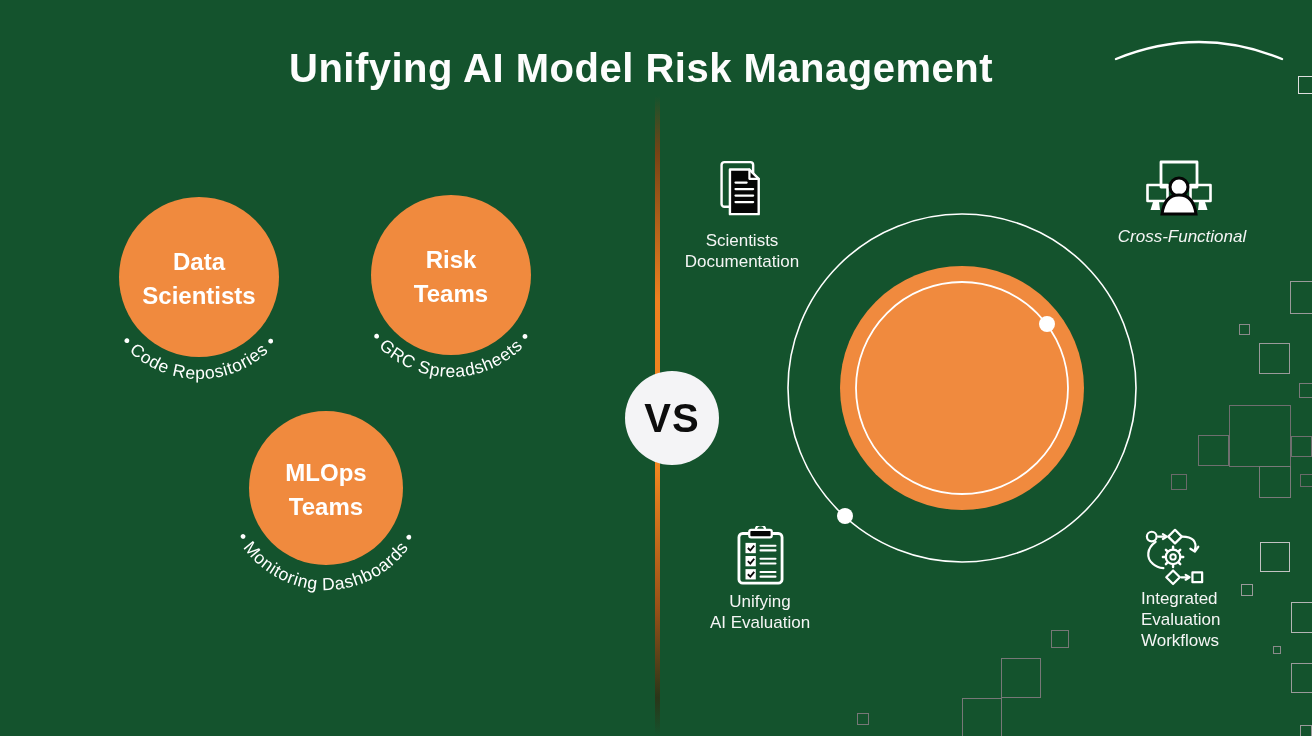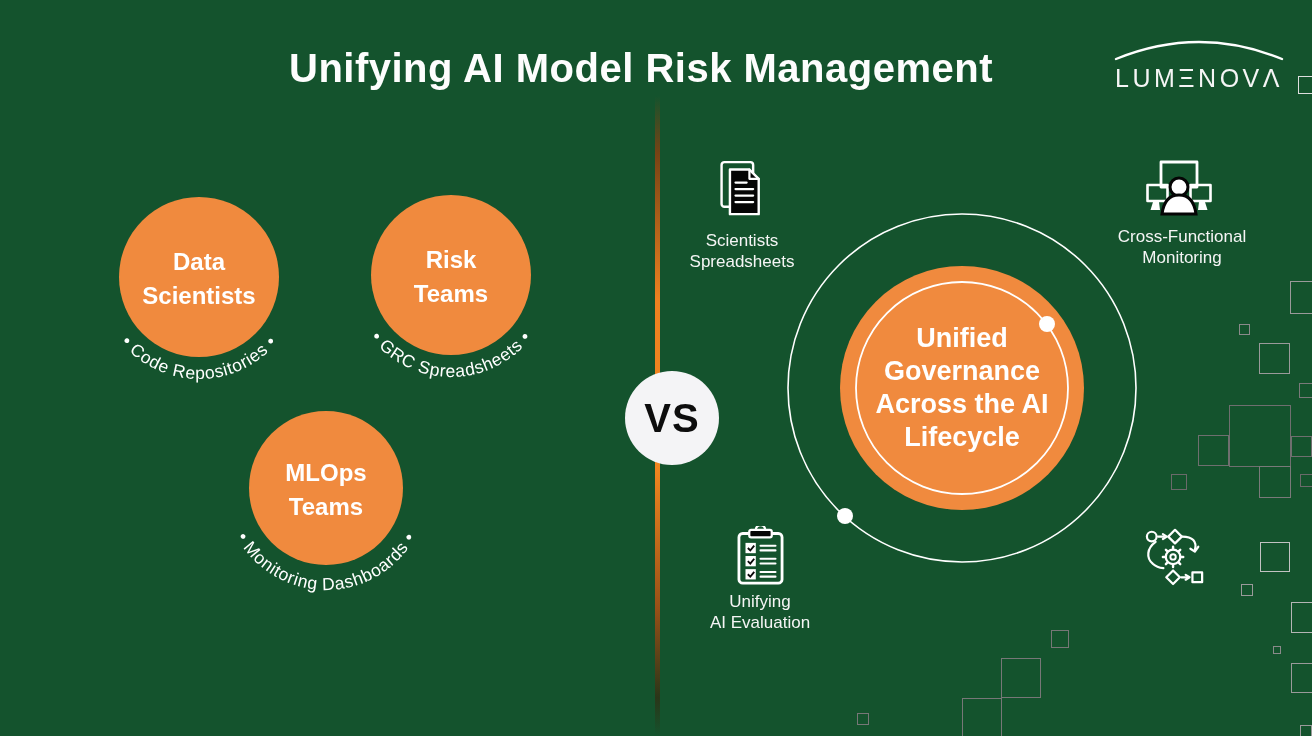--- a/index.html
+++ b/index.html
@@ -65,21 +65,20 @@
 <body>
 
 <div class="canvas">
 
   <h1 class="page-title">Unifying AI Model Risk Management</h1>
 
   <div class="logo">
     <svg width="182" height="28" viewBox="0 0 182 28">
       <path d="M8 25 Q91 -9 174 25" fill="none" stroke="#fff" stroke-width="2.4" stroke-linecap="round"></path>
     </svg>
-    <div class="logo-text">LUMΞNOVΛ</div>
   </div>
 
   <div class="divider"></div>
   <div class="vs-badge">
     <span>VS</span>
   </div>
 
   <svg class="team-svg" style="left:59px; top:165px;" width="280" height="305" viewBox="0 0 280 305">
     <circle cx="140" cy="112" r="80" fill="#F08A3E"></circle>
     <text class="team-name" x="140" y="105">Data</text>
@@ -110,50 +109,43 @@
     </text>
   </svg>
 
   <svg class="abs" style="left:772px; top:198px;" width="380" height="380" viewBox="0 0 380 380">
     <circle cx="190" cy="190" r="174" fill="none" stroke="#fff" stroke-width="1.6"></circle>
     <circle cx="190" cy="190" r="122" fill="#F08A3E"></circle>
     <circle cx="190" cy="190" r="106" fill="none" stroke="#fff" stroke-width="1.8"></circle>
     <circle cx="275" cy="126" r="8" fill="#fff"></circle>
     <circle cx="73" cy="318" r="8" fill="#fff"></circle>
   </svg>
-  <div class="gov-text">
-    <div>Unified</div>
-    <div>Governance</div>
-    <div>Across the AI</div>
-    <div>Lifecycle</div>
-  </div>
 
   <svg class="abs" style="left:716px; top:157px;" width="52" height="66" viewBox="0 0 56 66">
     <rect class="icon-stroke" x="6" y="3" width="34" height="48" rx="3" stroke-width="2.6"></rect>
     <path d="M15 11 h21 l10 10 v38 h-31 z" fill="#050505" stroke="#fff" stroke-width="2.6" stroke-linejoin="round"></path>
     <path class="icon-stroke" d="M36 11 v10 h10" stroke-width="2.4"></path>
     <path class="icon-stroke" d="M21 25 h12 M21 32 h19 M21 39 h19 M21 46 h19" stroke-width="2.4"></path>
   </svg>
   <div class="feat-label" style="left:652px; top:230px; width:180px;">
     <div>Scientists</div>
-    <div>Spreadsheets</div>
+    <div>Documentation</div>
   </div>
 
   <svg class="abs" style="left:1146px; top:158px;" width="66" height="58" viewBox="0 0 66 58">
     <rect class="icon-stroke" x="15" y="4" width="36" height="25" stroke-width="2.8"></rect>
     <rect class="icon-stroke" x="1.5" y="27" width="20" height="16" stroke-width="2.6"></rect>
     <rect class="icon-stroke" x="44.5" y="27" width="20" height="16" stroke-width="2.6"></rect>
     <path d="M7 44 l-2.5 8 h9.5 l-1-8 z" fill="#fff"></path>
     <path d="M59 44 l2.5 8 h-9.5 l1-8 z" fill="#fff"></path>
     <circle cx="33" cy="29" r="9" fill="#fff" stroke="#050505" stroke-width="3"></circle>
     <path d="M16 56 q2.5 -19 17 -19 q14.5 0 17 19 z" fill="#fff" stroke="#050505" stroke-width="3"></path>
   </svg>
-  <div class="feat-label" style="left:1082px; top:226px; width:200px;">
+  <div class="feat-label" style="left:1082px; top:226px; width:200px;font-style:italic;">
     <div>Cross-Functional</div>
-    <div>Monitoring</div>
   </div>
 
   <svg class="abs" style="left:736px; top:526px;" width="49" height="60" viewBox="0 0 52 64">
     <rect class="icon-stroke" x="3" y="8" width="46" height="53" rx="4" stroke-width="3"></rect>
     <rect x="14" y="4" width="24" height="8" rx="2" fill="#050505" stroke="#fff" stroke-width="2.4"></rect>
     <path class="icon-stroke" d="M21 4 a5 5 0 0 1 10 0" stroke-width="2.4"></path>
     <rect x="10" y="18" width="11" height="11" fill="#fff"></rect>
     <path d="M12.5 23.5 l2.6 2.6 l4.2 -5.2" fill="none" stroke="#0a0a0a" stroke-width="2"></path>
     <path class="icon-stroke" d="M26 21 h16 M26 26 h16" stroke-width="2.2"></path>
     <rect x="10" y="32" width="11" height="11" fill="#fff"></rect>
@@ -177,20 +169,25 @@
     <path class="icon-stroke" d="M56 23.5 l-3.5 5 l-4.6 -3" stroke-width="2.3"></path>
     <circle class="icon-stroke" cx="30" cy="34" r="7.5" stroke-width="2.3"></circle>
     <circle class="icon-stroke" cx="30" cy="34" r="2.8" stroke-width="2"></circle>
     <path class="icon-stroke" stroke-width="2.5" d="M40.5 34 H38 M22 34 H19.5 M30 23.5 V26 M30 42 V44.5 M37.4 26.6 L35.7 28.3 M24.3 39.7 L22.6 41.4 M37.4 41.4 L35.7 39.7 M24.3 28.3 L22.6 26.6"></path>
     <path class="icon-stroke" d="M12 18.5 C 3 25 2 35 9 41 C 12 43.8 16 45.2 20 45.5" stroke-width="2.3"></path>
     <path class="icon-stroke" d="M30 48 l7 7 l-7 7 l-7 -7 z" stroke-width="2.3"></path>
     <path class="icon-stroke" d="M38.5 55 h6" stroke-width="2.3"></path>
     <path class="icon-stroke" d="M43 52.5 l4 2.5 l-4 2.5" stroke-width="2.3"></path>
     <rect class="icon-stroke" x="50" y="50" width="10" height="10" stroke-width="2.3"></rect>
   </svg>
+  <div class="feat-label left-align" style="left:1141px; top:588px; width:150px;">
+    <div>Integrated</div>
+    <div>Evaluation</div>
+    <div>Workflows</div>
+  </div>
 
   <div class="sq" style="left:1298px; top:76px;  width:18px; height:18px; border-color:#dedede;"></div>
   <div class="sq" style="left:1290px; top:281px; width:33px; height:33px; border-color:#9a9a9a;"></div>
   <div class="sq" style="left:1239px; top:324px; width:11px; height:11px; border-color:#8a8a8a;"></div>
   <div class="sq" style="left:1259px; top:343px; width:31px; height:31px; border-color:#9a9a9a;"></div>
   <div class="sq" style="left:1299px; top:383px; width:15px; height:15px; border-color:#7a7a7a;"></div>
   <div class="sq" style="left:1229px; top:405px; width:62px; height:62px; border-color:#6f6f6f;"></div>
   <div class="sq" style="left:1198px; top:435px; width:31px; height:31px; border-color:#6f6f6f;"></div>
   <div class="sq" style="left:1291px; top:436px; width:21px; height:21px; border-color:#6f6f6f;"></div>
   <div class="sq" style="left:1259px; top:466px; width:32px; height:32px; border-color:#7a7a7a;"></div>

